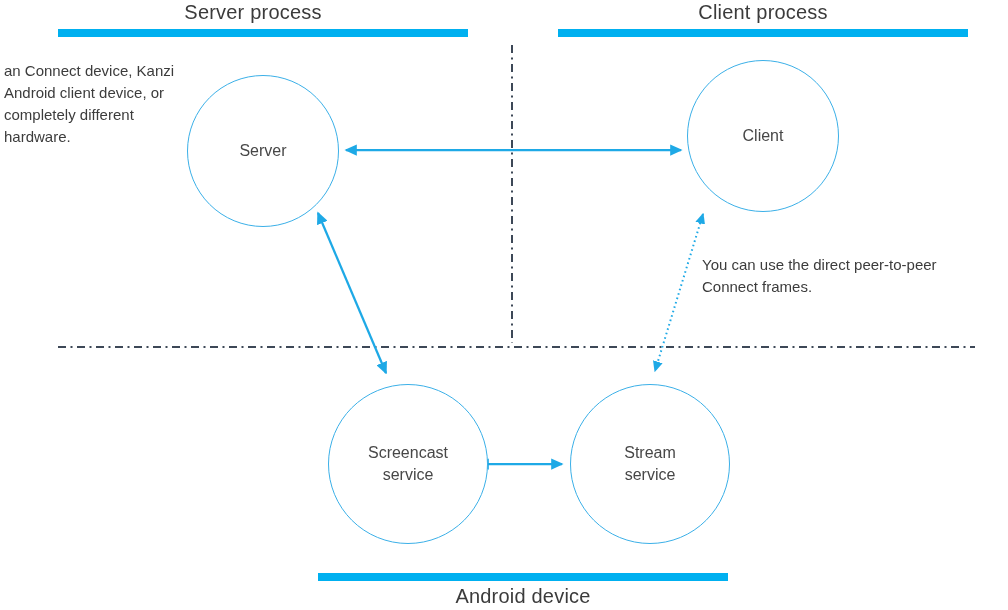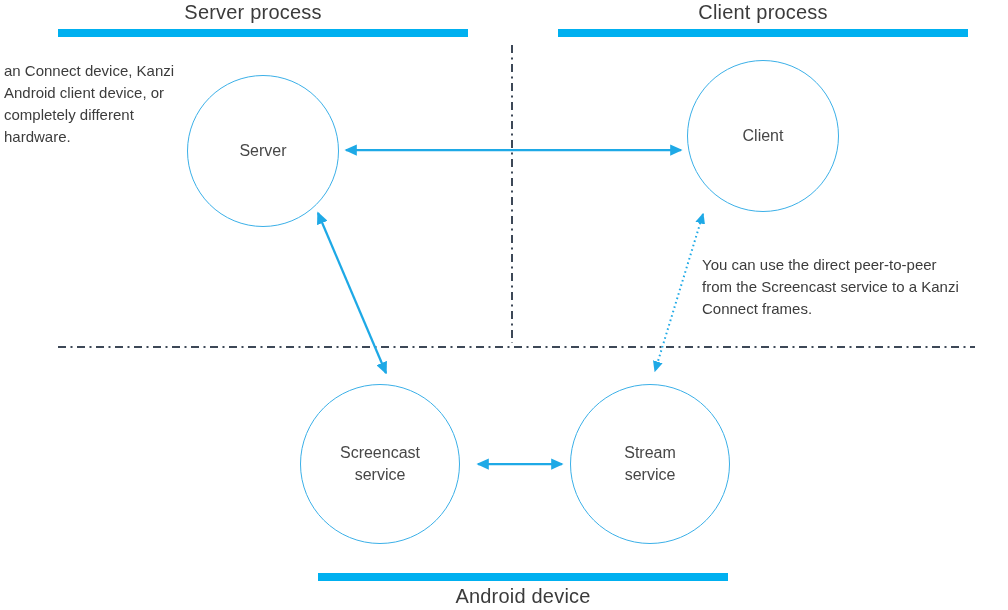--- a/index.html
+++ b/index.html
@@ -86,39 +86,38 @@
   <div class="accent-bar" style="left:558px; top:29px; width:410px;"></div>
 
   <div class="node-circle" style="left:187px; top:75px; width:152px; height:152px;">
     <span>Server</span>
   </div>
 
   <div class="node-circle" style="left:687px; top:60px; width:152px; height:152px;">
     <span>Client</span>
   </div>
 
-  <div class="node-circle" style="left:300px; top:384px; width:160px; height:160px;">
+  <div class="node-circle" style="left:328px; top:384px; width:160px; height:160px;">
     <span>Screencast</span>
     <span>service</span>
   </div>
 
   <div class="node-circle" style="left:570px; top:384px; width:160px; height:160px;align-items:center;">
     <span>Stream</span>
     <span>service</span>
   </div>
 
   <div class="note" style="left:4px; top:60px; width:200px;">
     <div>an Connect device, Kanzi</div>
     <div>Android client device, or</div>
     <div>completely different</div>
     <div>hardware.</div>
   </div>
 
   <div class="note" style="left:702px; top:242px; width:306px;margin-top:12px;">
     <div>You can use the direct peer-to-peer</div>
-    <div>from the Screencast service to a Kanzi</div>
     <div>Connect frames.</div>
   </div>
 
   <div class="accent-bar" style="left:318px; top:573px; width:410px;"></div>
   <div class="section-title" style="left:318px; top:585px; width:410px;">Android device</div>
 
 </div>
 
 </body></html>

